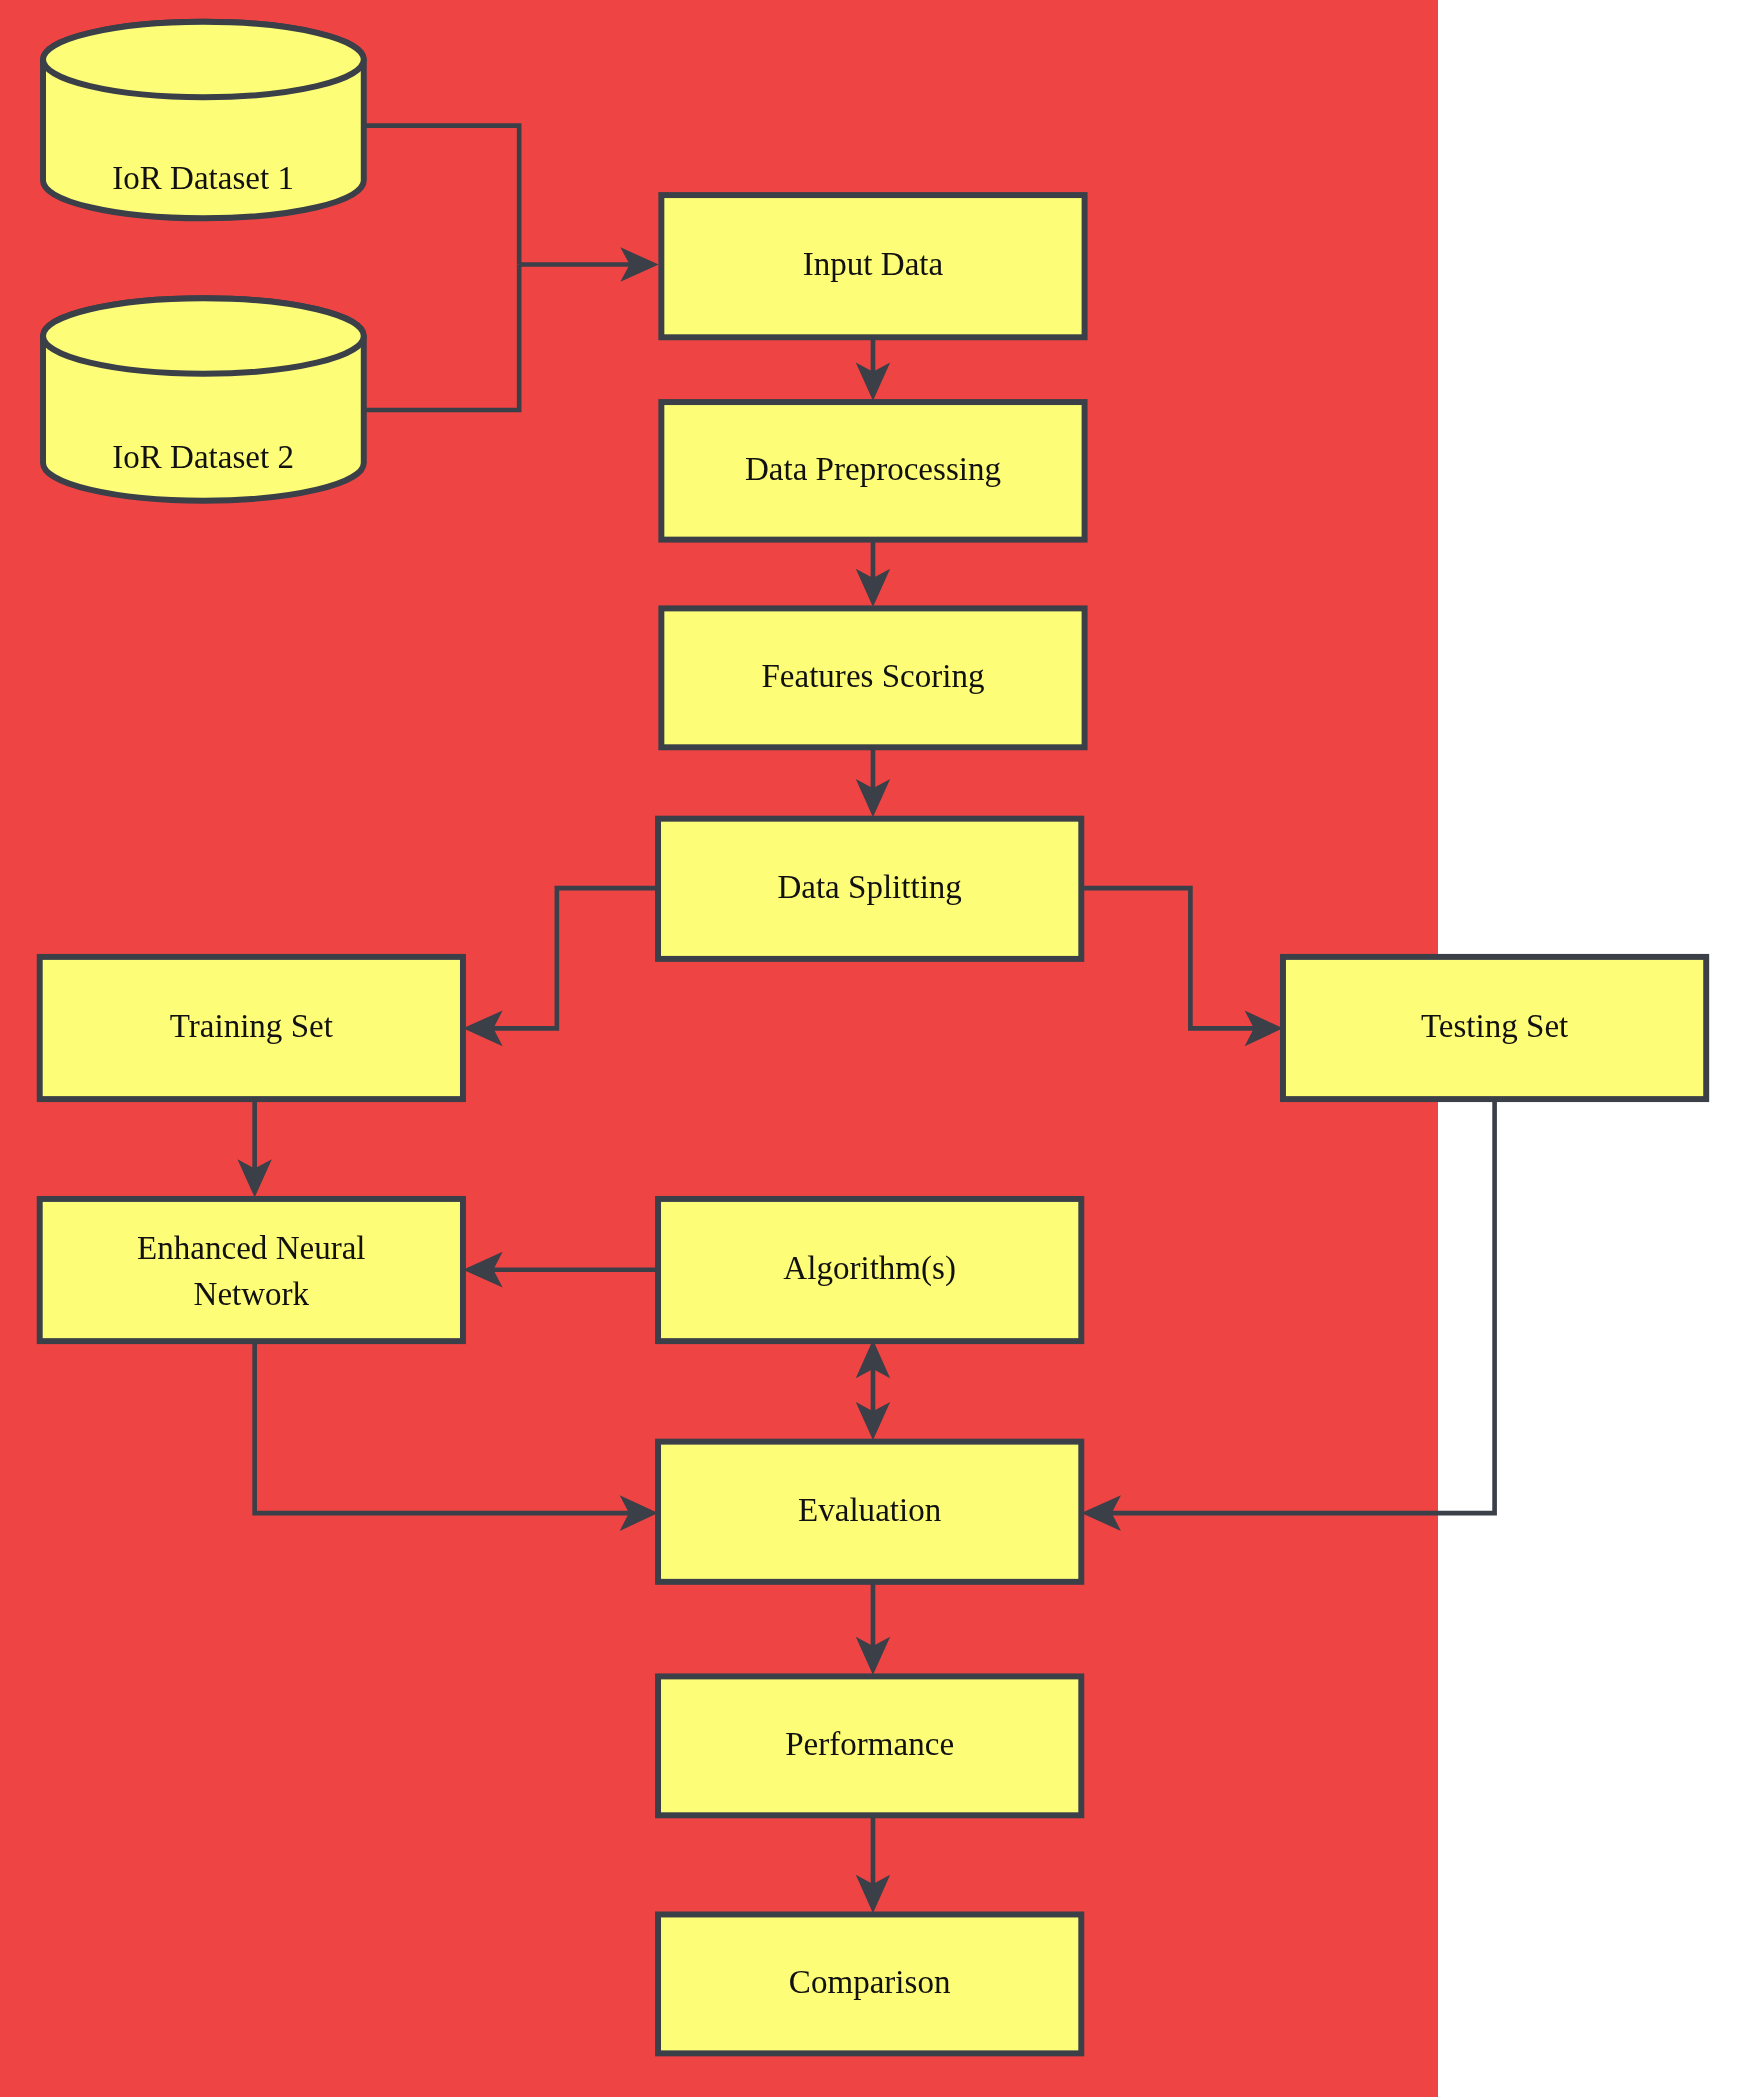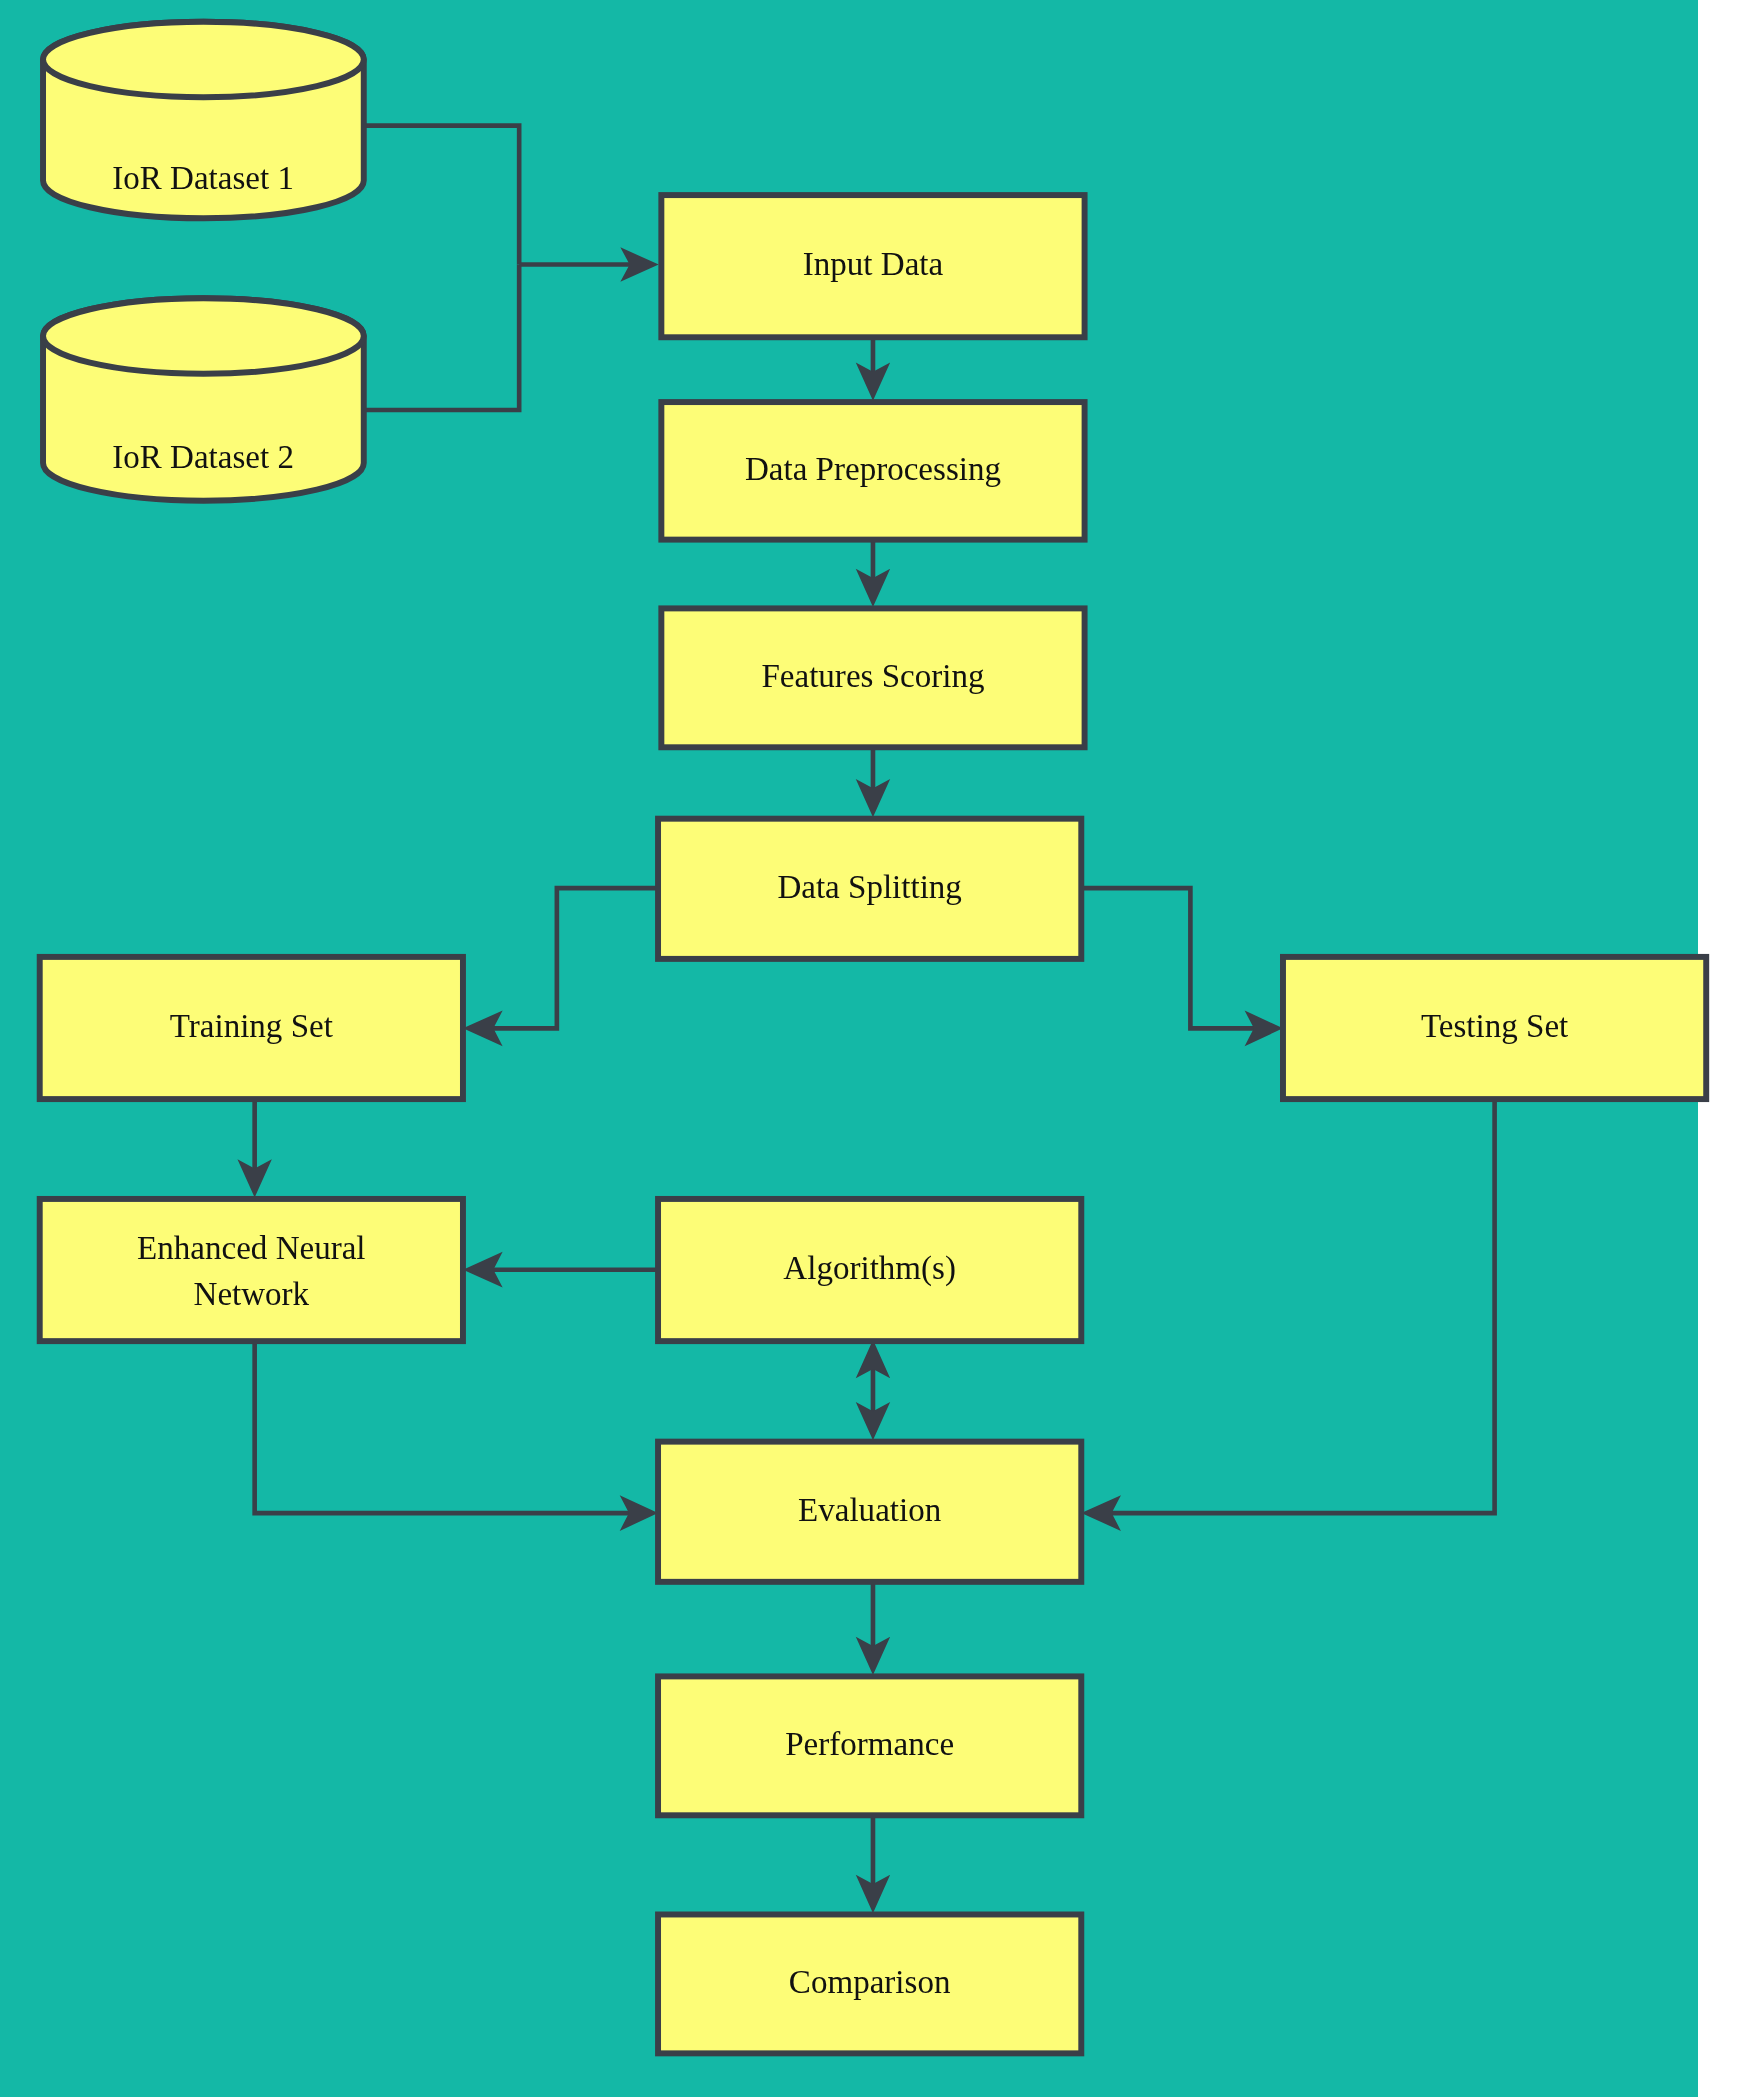--- a/index.html
+++ b/index.html
@@ -5,23 +5,23 @@
   html, body {
     margin: 0;
     padding: 0;
     background: #ffffff;
   }
   body {
     font-family: "Liberation Serif", "DejaVu Serif", serif;
   }
   #diagram-root {
     position: relative;
-    width: 1698px;
+    width: 1438px;
     height: 2097px;
-    background: #14b8a6;
+    background: #ef4444;
   }
   svg.flow {
     display: block;
     width: 1738px;
     height: 2097px;
   }
   .node-shape {
     stroke-linejoin: miter;
   }
   .node-label {

